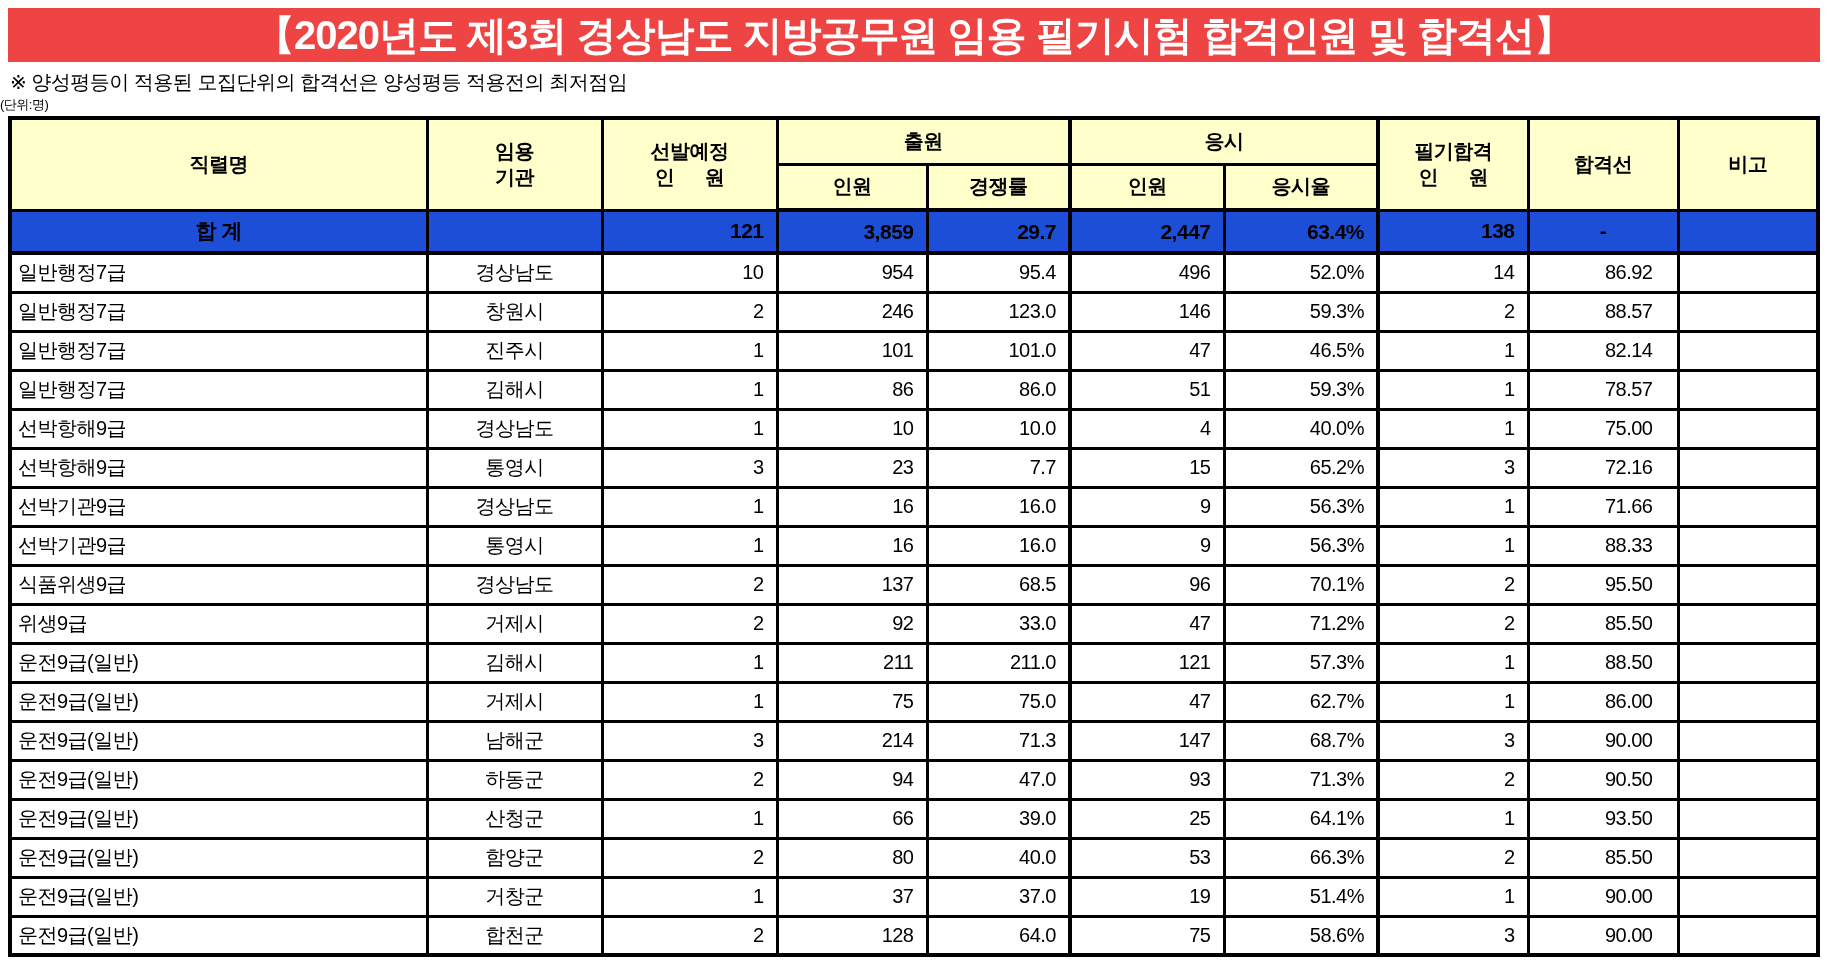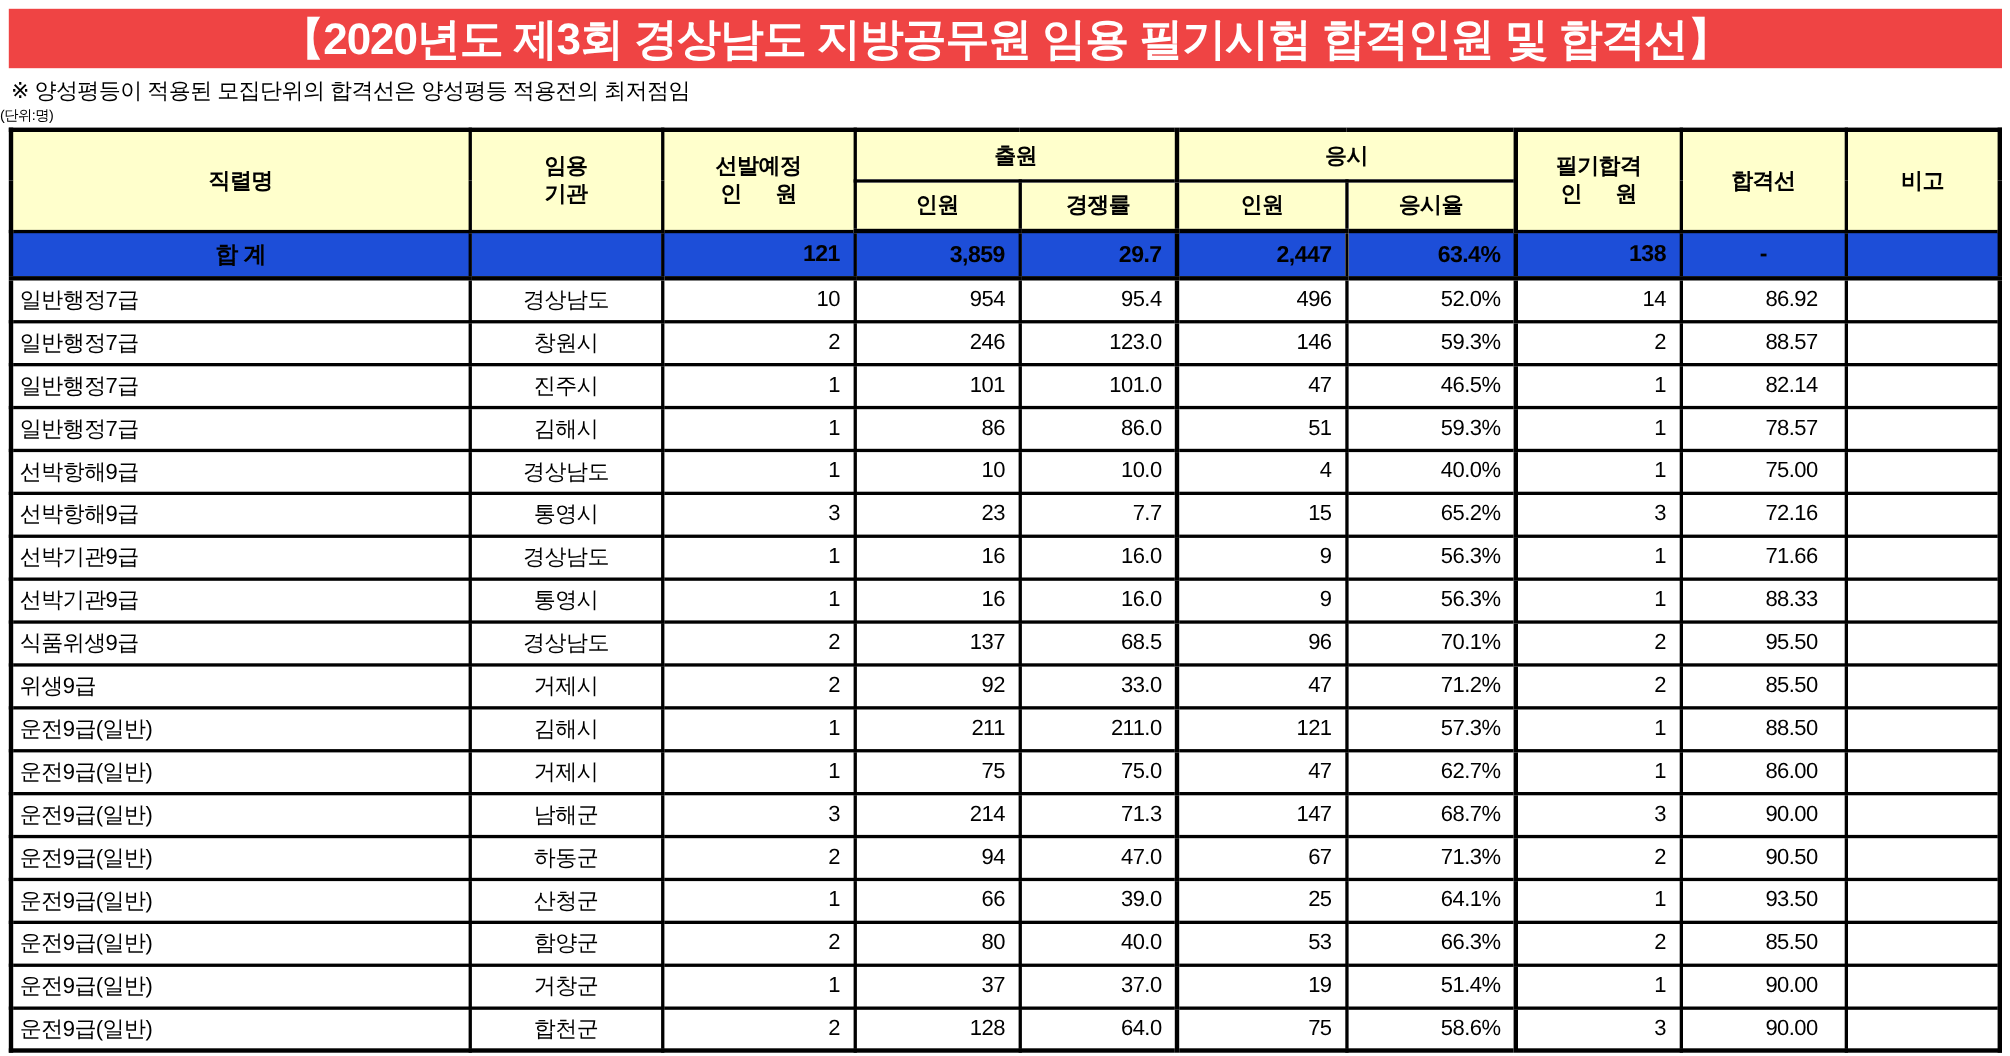--- a/index.html
+++ b/index.html
@@ -296,21 +296,21 @@
           <td class="a-right thick-left">3</td>
           <td class="a-right cutoff-cell">90.00</td>
           <td class="a-center"></td>
         </tr>
         <tr class="data-row">
           <td class="a-left">운전9급(일반)</td>
           <td class="a-center">하동군</td>
           <td class="a-right">2</td>
           <td class="a-right">94</td>
           <td class="a-right">47.0</td>
-          <td class="a-right thick-left">67</td>
+          <td class="a-right thick-left">93</td>
           <td class="a-right">71.3%</td>
           <td class="a-right thick-left">2</td>
           <td class="a-right cutoff-cell">90.50</td>
           <td class="a-center"></td>
         </tr>
         <tr class="data-row">
           <td class="a-left">운전9급(일반)</td>
           <td class="a-center">산청군</td>
           <td class="a-right">1</td>
           <td class="a-right">66</td>

